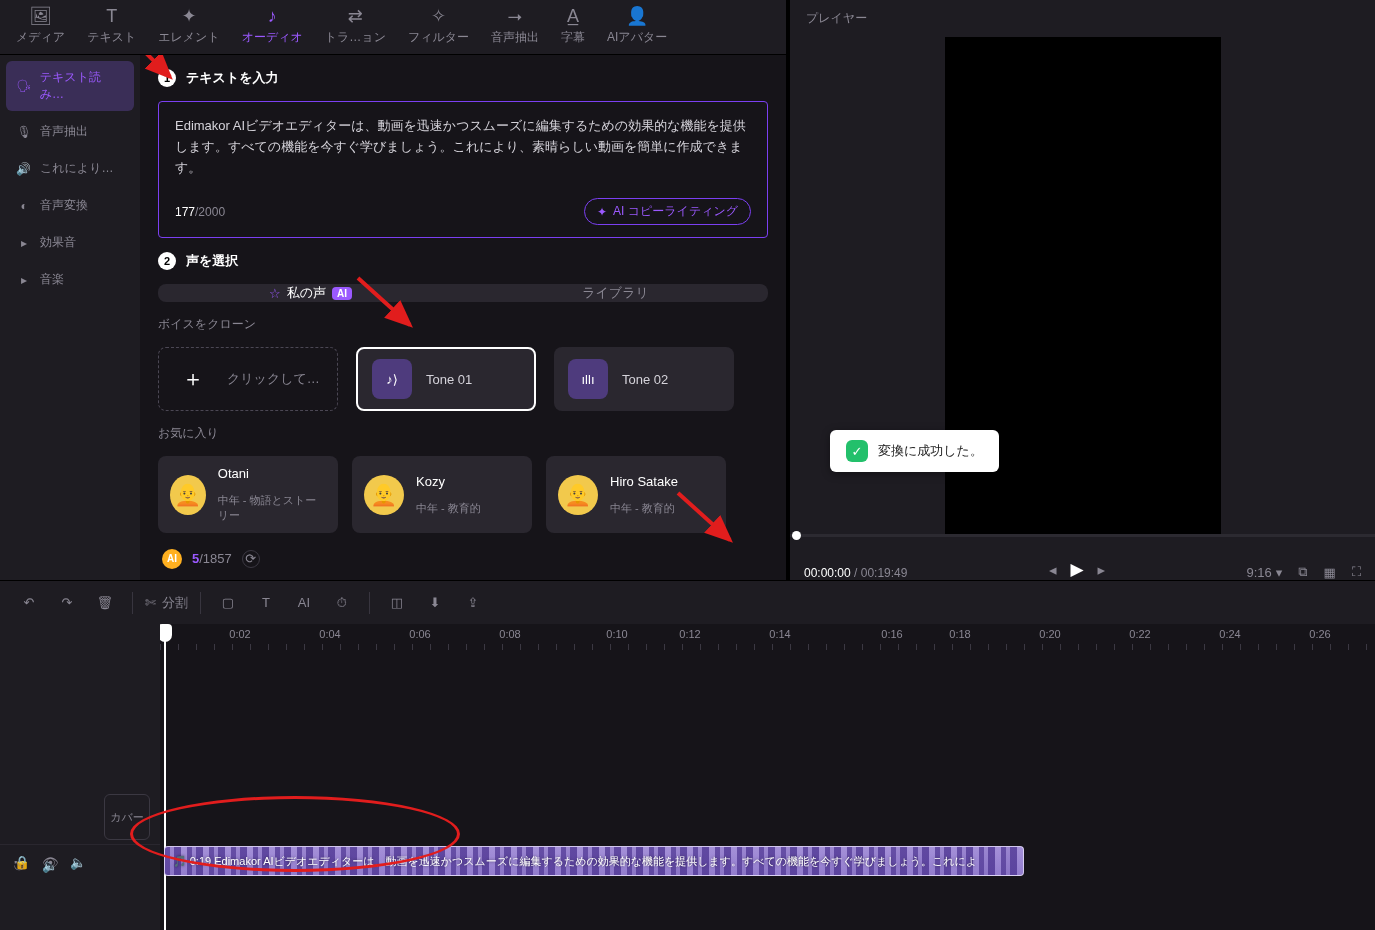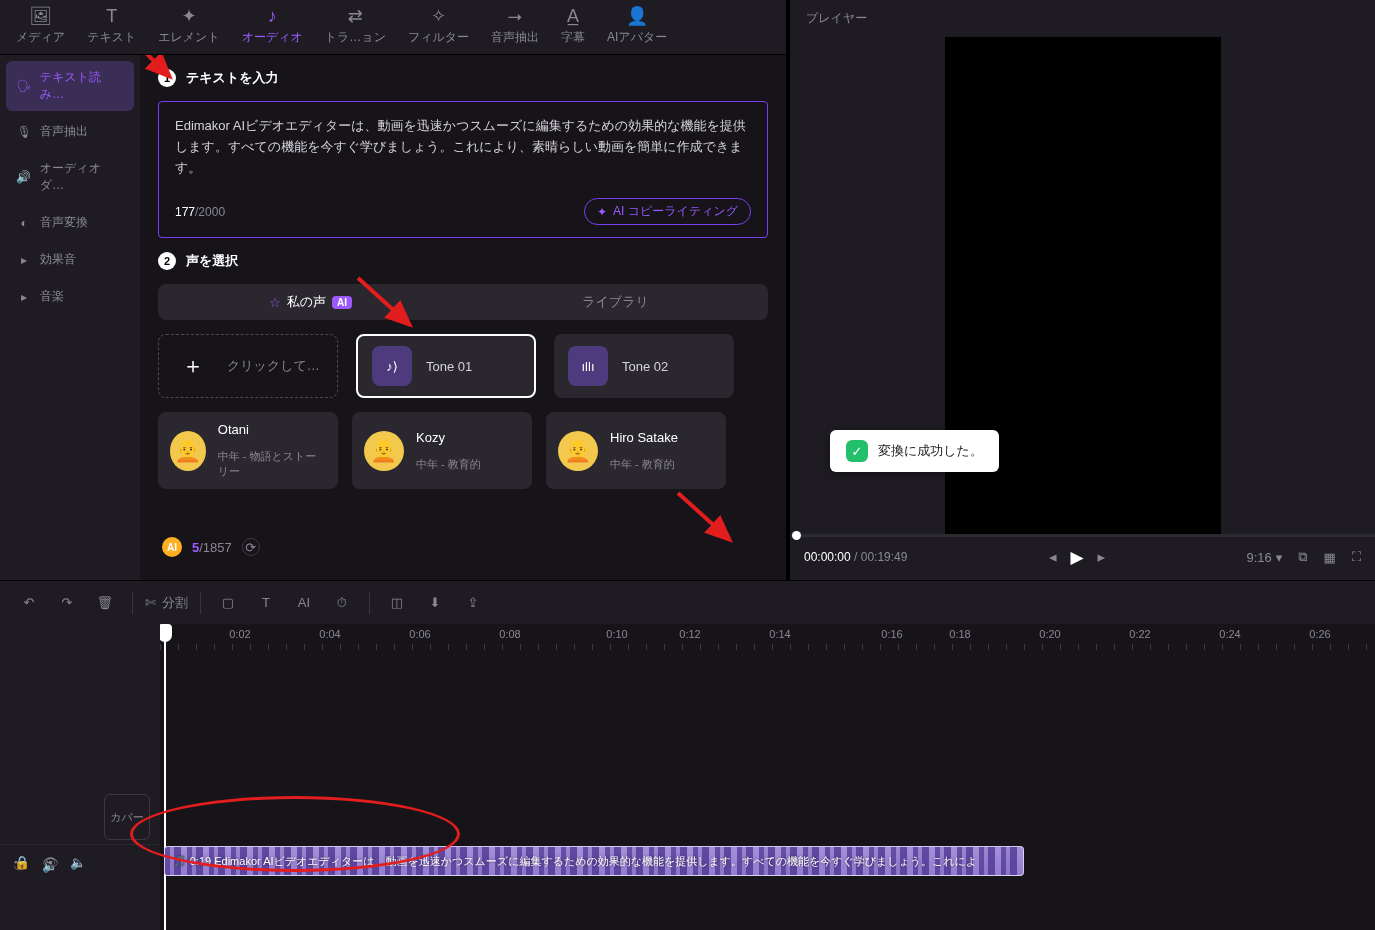--- a/index.html
+++ b/index.html
@@ -230,21 +230,21 @@
     box-shadow:0 2px 8px rgba(0,0,0,.4);
   }
   .toast .chk{
     width:22px;height:22px;border-radius:6px;
     background:var(--green); color:#fff;
     display:flex;align-items:center;justify-content:center;
     font-size:13px;
   }
   .playbar{
     height:46px;
-    display:flex; align-items:center;
+    display:flex; align-items:flex-end;
     padding:0 14px; gap:14px;
     position:relative;
   }
   .progress{
     position:absolute; top:0; left:0; right:0;
     height:3px; background:#2c2a31;
   }
   .progress .dot{
     position:absolute; left:2px; top:-3px;
     width:9px;height:9px;border-radius:50%;
@@ -419,21 +419,21 @@
         <div class="side-item active">
             <span class="sico">🗣</span>
             <span>テキスト読み…</span>
           </div>
         <div class="side-item">
             <span class="sico">🎙</span>
             <span>音声抽出</span>
           </div>
         <div class="side-item">
             <span class="sico">🔊</span>
-            <span>オーディオダ…</span>
+            <span>これにより…</span>
           </div>
         <div class="side-item">
             <span class="sico">◐</span>
             <span>音声変換</span>
           </div>
         <div class="side-item">
             <span class="sico">▸</span>
             <span>効果音</span>
           </div>
         <div class="side-item">
@@ -467,35 +467,37 @@
           <div class="vtab active">
             <span style="color:var(--accent);">☆</span>
             <span>私の声</span>
             <span class="ai-pill">AI</span>
           </div>
           <div class="vtab">
               <span>ライブラリ</span>
             </div>
         </div>
 
+        <div class="subhead">ボイスをクローン</div>
         <div class="voice-row">
           <div class="voice-card click">
             <div class="voice-ico" style="font-size:22px;">＋</div>
             <span>クリックして…</span>
           </div>
           <div class="voice-card selected">
             <div class="voice-ico">♪⟩</div>
             <span>Tone 01</span>
           </div>
           <div class="voice-card">
             <div class="voice-ico">ıllı</div>
             <span>Tone 02</span>
           </div>
         </div>
 
+        <div class="subhead">お気に入り</div>
         <div class="fav-row">
           <div class="fav-card">
             <div class="avatar">🧑‍🦲</div>
             <div class="fav-info">
               <span class="fav-name">Otani</span>
               <span class="fav-desc">中年 - 物語とストーリー</span>
             </div>
           </div>
           <div class="fav-card">
             <div class="avatar">🧑‍🦲</div>

